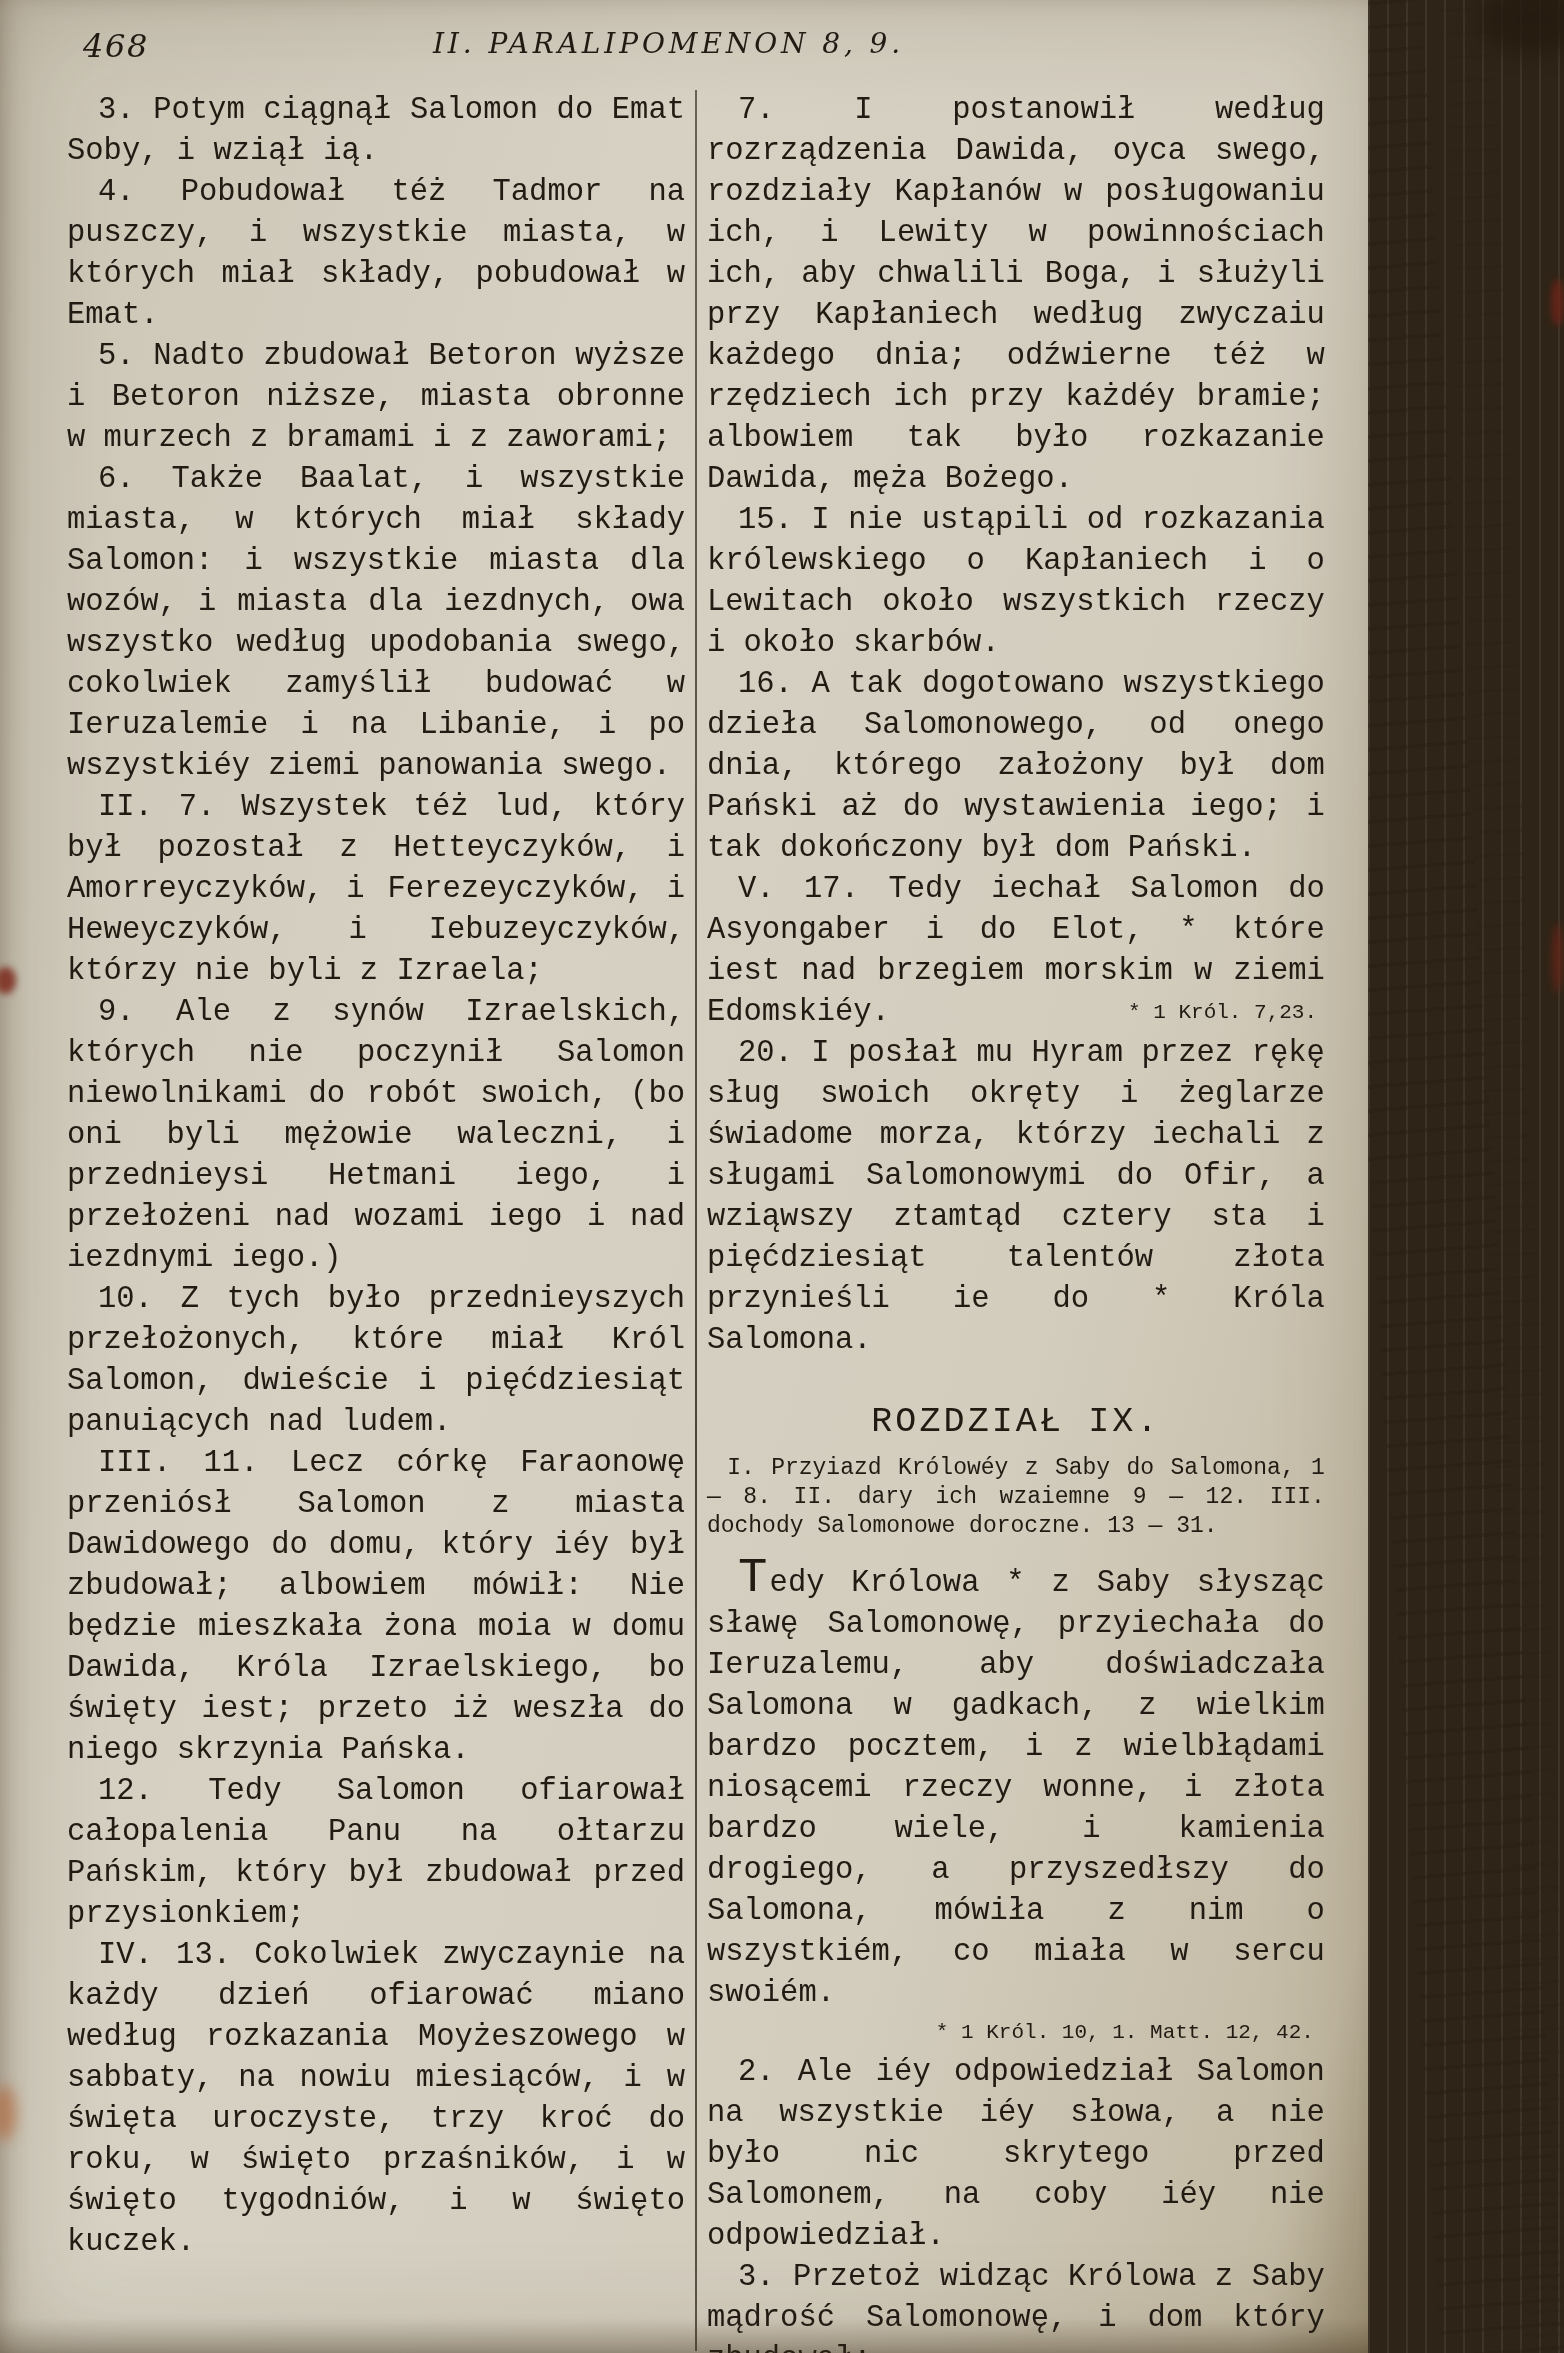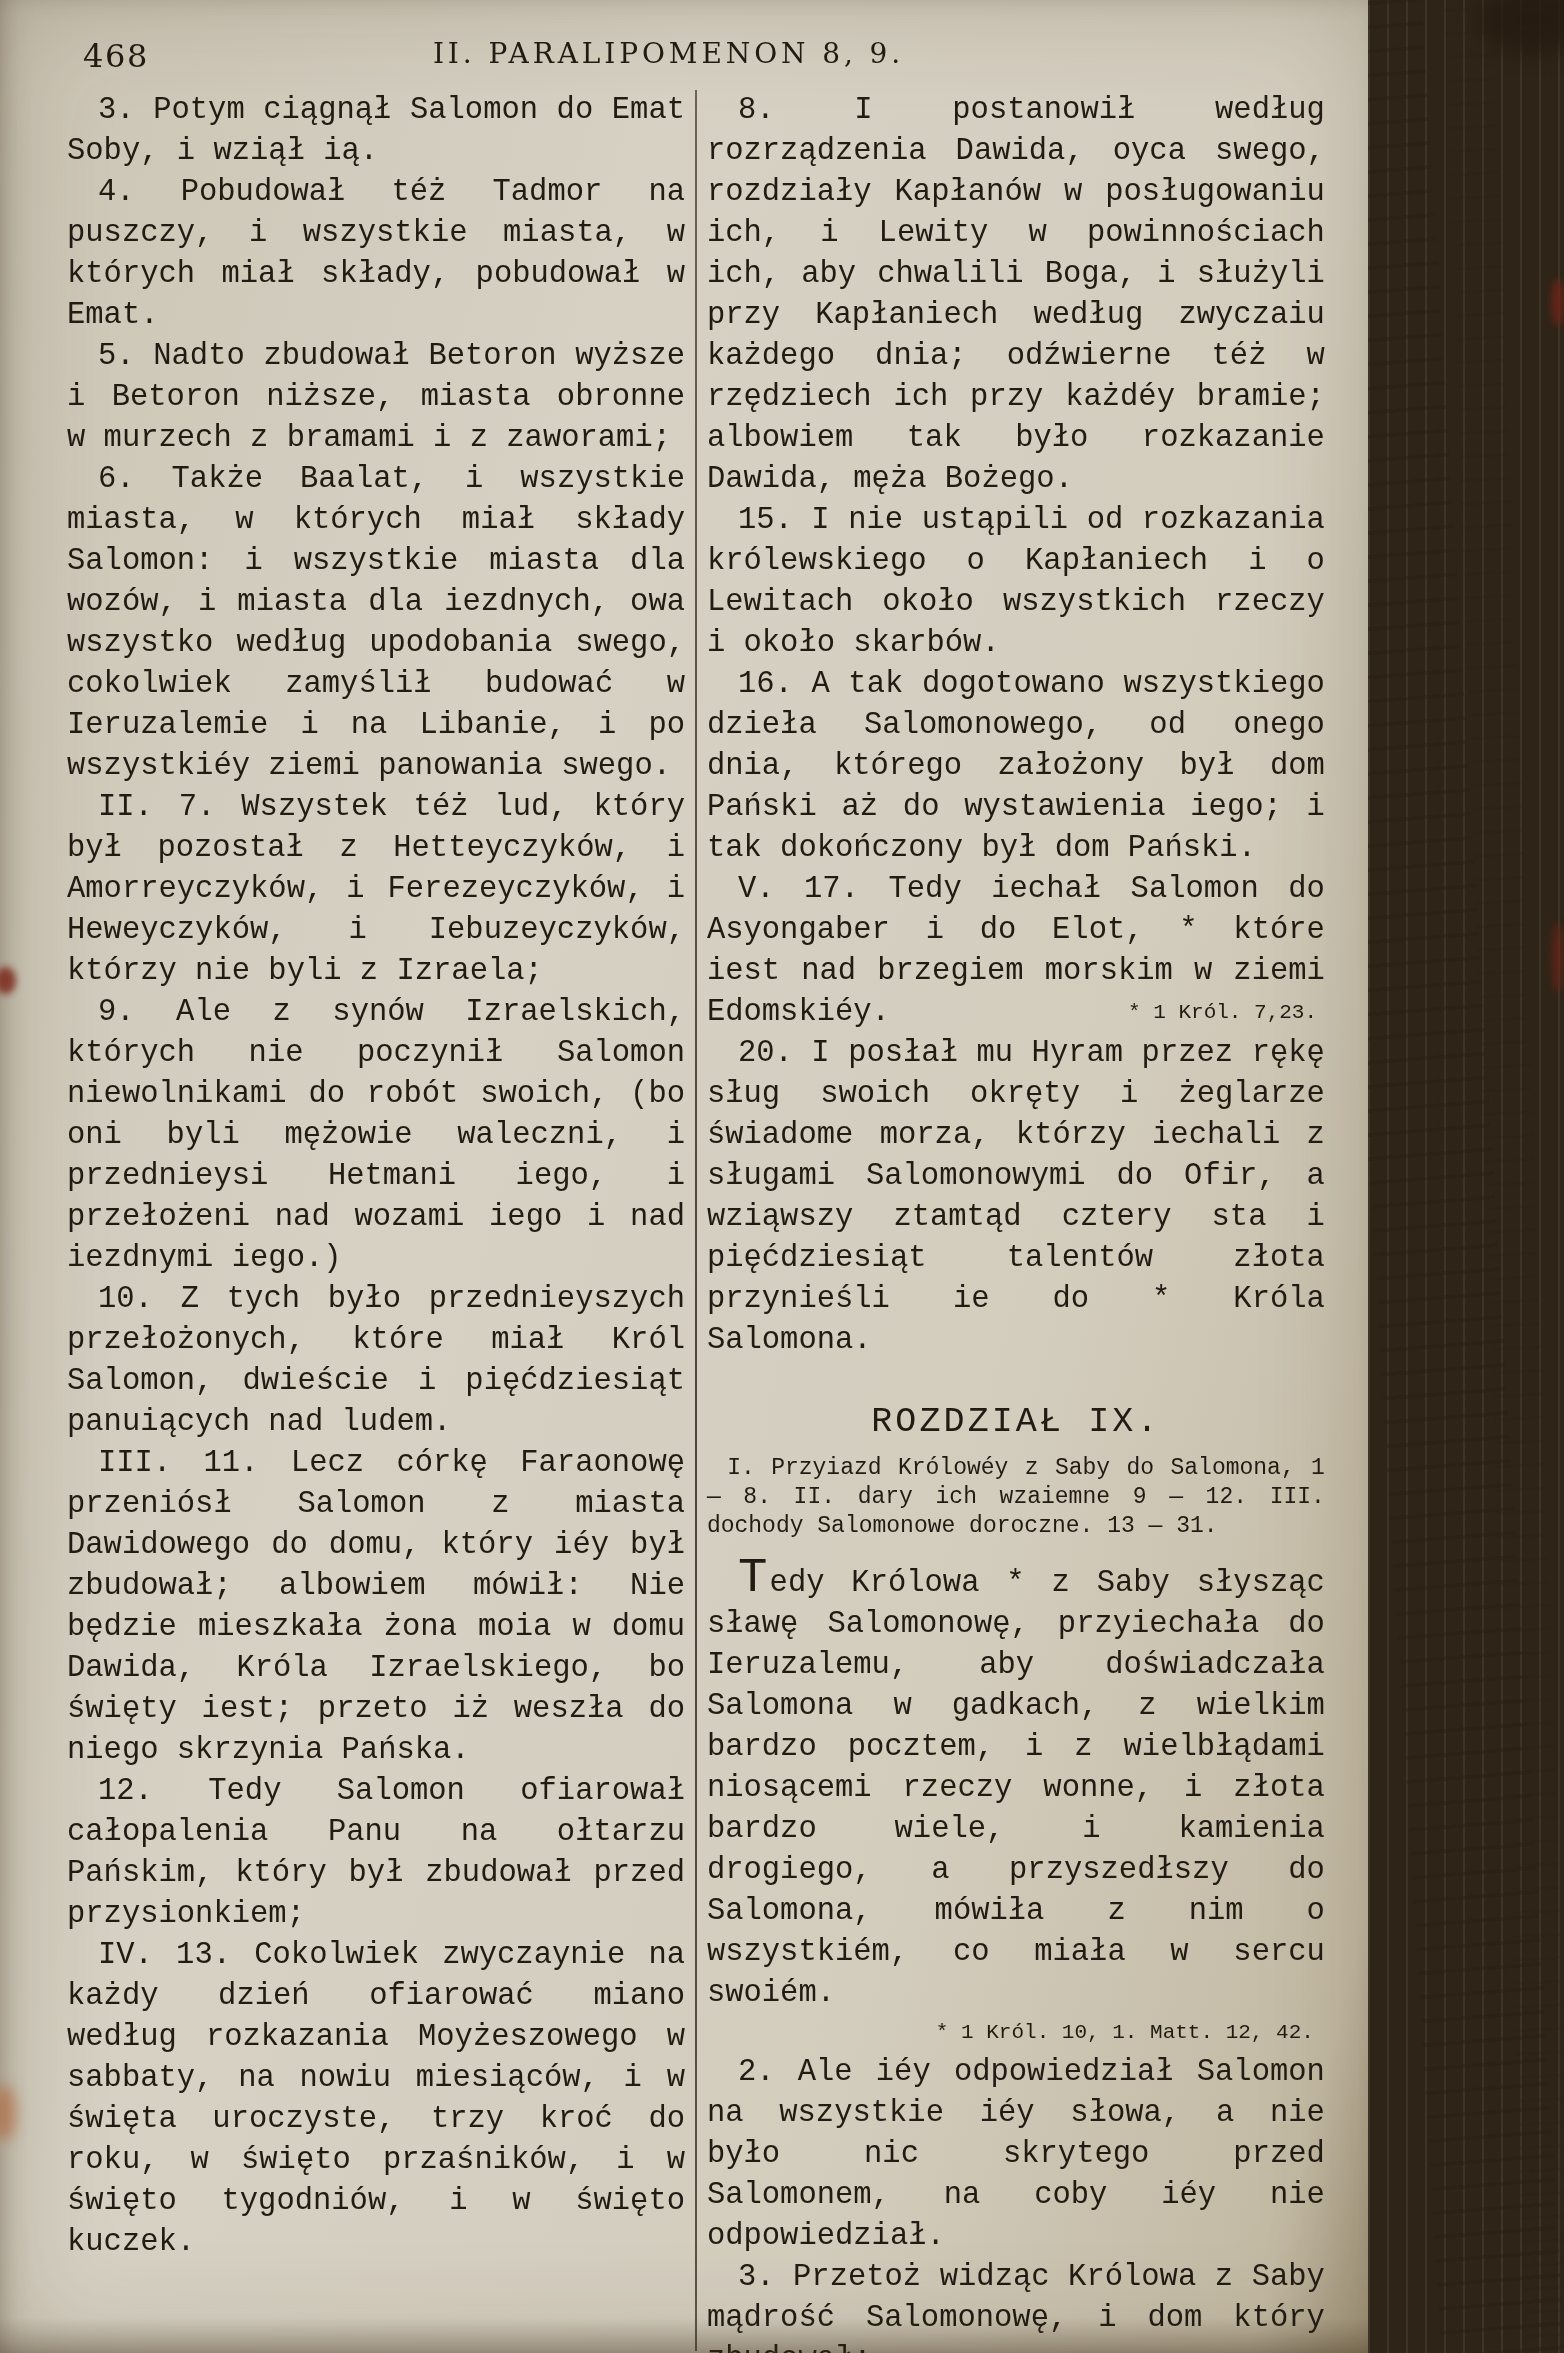--- a/index.html
+++ b/index.html
@@ -10,21 +10,21 @@
   }
   .page{
     position:absolute;left:0;top:0;width:1368px;height:2354px;
     background:linear-gradient(105deg,#cbc5b5 0%,#d6d1c3 35%,#d3cdbe 70%,#c3baa4 94%,#a3977c 100%);
     box-shadow:inset 0 0 110px rgba(70,50,25,.22), inset 11px 0 31px -14px rgba(60,40,20,.45);
   }
   .page::after{
     content:"";position:absolute;left:0;right:0;bottom:0;height:36px;
     background:linear-gradient(0deg,rgba(55,38,18,.30),rgba(0,0,0,0));pointer-events:none;
   }
-  .header{position:absolute;left:0;top:17px;width:1368px;height:78px;}
+  .header{position:absolute;left:0;top:7px;width:1368px;height:78px;font-style:italic;}
   .page-number{position:absolute;left:83px;top:20.3px;font-size:32px;letter-spacing:1.6px;}
   .page-title{position:absolute;left:0;right:31px;top:20.3px;text-align:center;font-size:28px;letter-spacing:3.9px;white-space:nowrap;}
   .columns{position:absolute;left:67px;top:90px;width:1260px;height:2261px;display:flex;font-family:Liberation Mono, monospace;}
   .col{width:618px;text-align:justify;font-size:30.5px;line-height:41px;}
   .divider{width:2.3px;background:linear-gradient(#6b6253,#4c443a 60%,#5a5244);margin:0 9.4px 0 10.2px;}
   p.verse{margin:0;text-indent:31px;}
   .fn-inline{font-size:21px;line-height:41px;height:41px;margin-top:-41px;text-align:right;padding-right:7.8px;}
   .fn-line{font-size:21px;line-height:38px;text-align:right;padding-right:11px;}
   .chapter-heading{margin:41px 0 11px 0;font-weight:normal;font-size:35px;letter-spacing:3.1px;text-align:center;}
   .summary{font-size:23px;line-height:29px;text-align:justify;text-indent:20.3px;margin:0 0 22px 0;}
@@ -77,21 +77,21 @@
         <p class="verse">9. Ale z synów Izraelskich, których nie poczynił Salomon niewolnikami do robót swoich, (bo oni byli mężowie waleczni, i przednieysi Hetmani iego, i przełożeni nad wozami iego i nad iezdnymi iego.)</p>
         <p class="verse">10. Z tych było przednieyszych przełożonych, które miał Król Salomon, dwieście i pięćdziesiąt panuiących nad ludem.</p>
         <p class="verse">III. 11. Lecz córkę Faraonowę przeniósł Salomon z miasta Dawidowego do domu, który iéy był zbudował; albowiem mówił: Nie będzie mieszkała żona moia w domu Dawida, Króla Izraelskiego, bo święty iest; przeto iż weszła do niego skrzynia Pańska.</p>
         <p class="verse">12. Tedy Salomon ofiarował całopalenia Panu na ołtarzu Pańskim, który był zbudował przed przysionkiem;</p>
         <p class="verse">IV. 13. Cokolwiek zwyczaynie na każdy dzień ofiarować miano według rozkazania Moyżeszowego w sabbaty, na nowiu miesiąców, i w święta uroczyste, trzy kroć do roku, w święto przaśników, i w święto tygodniów, i w święto kuczek.</p>
       </div>
 
       <div class="divider"></div>
 
       <div class="col">
-        <p class="verse">8. I postanowił według rozrządzenia Dawida, oyca swego, rozdziały Kapłanów w posługowaniu ich, i Lewity w powinnościach ich, aby chwalili Boga, i służyli przy Kapłaniech według zwyczaiu każdego dnia; odźwierne téż w rzędziech ich przy każdéy bramie; albowiem tak było rozkazanie Dawida, męża Bożego.</p>
+        <p class="verse">7. I postanowił według rozrządzenia Dawida, oyca swego, rozdziały Kapłanów w posługowaniu ich, i Lewity w powinnościach ich, aby chwalili Boga, i służyli przy Kapłaniech według zwyczaiu każdego dnia; odźwierne téż w rzędziech ich przy każdéy bramie; albowiem tak było rozkazanie Dawida, męża Bożego.</p>
         <p class="verse">15. I nie ustąpili od rozkazania królewskiego o Kapłaniech i o Lewitach około wszystkich rzeczy i około skarbów.</p>
         <p class="verse">16. A tak dogotowano wszystkiego dzieła Salomonowego, od onego dnia, którego założony był dom Pański aż do wystawienia iego; i tak dokończony był dom Pański.</p>
         <p class="verse">V. 17. Tedy iechał Salomon do Asyongaber i do Elot, * które iest nad brzegiem morskim w ziemi Edomskiéy.</p>
         <div class="fn-inline">* 1 Król. 7,23.</div>
         <p class="verse">20. I posłał mu Hyram przez rękę sług swoich okręty i żeglarze świadome morza, którzy iechali z sługami Salomonowymi do Ofir, a wziąwszy ztamtąd cztery sta i pięćdziesiąt talentów złota przynieśli ie do * Króla Salomona.</p>
 
         <h2 class="chapter-heading">ROZDZIAŁ IX.</h2>
         <p class="summary">I. Przyiazd Królowéy z Saby do Salomona, 1 — 8. II. dary ich wzaiemne 9 — 12. III. dochody Salomonowe doroczne. 13 — 31.</p>
 
         <p class="verse dropcap">Tedy Królowa * z Saby słysząc sławę Salomonowę, przyiechała do Ieruzalemu, aby doświadczała Salomona w gadkach, z wielkim bardzo pocztem, i z wielbłądami niosącemi rzeczy wonne, i złota bardzo wiele, i kamienia drogiego, a przyszedłszy do Salomona, mówiła z nim o wszystkiém, co miała w sercu swoiém.</p>

